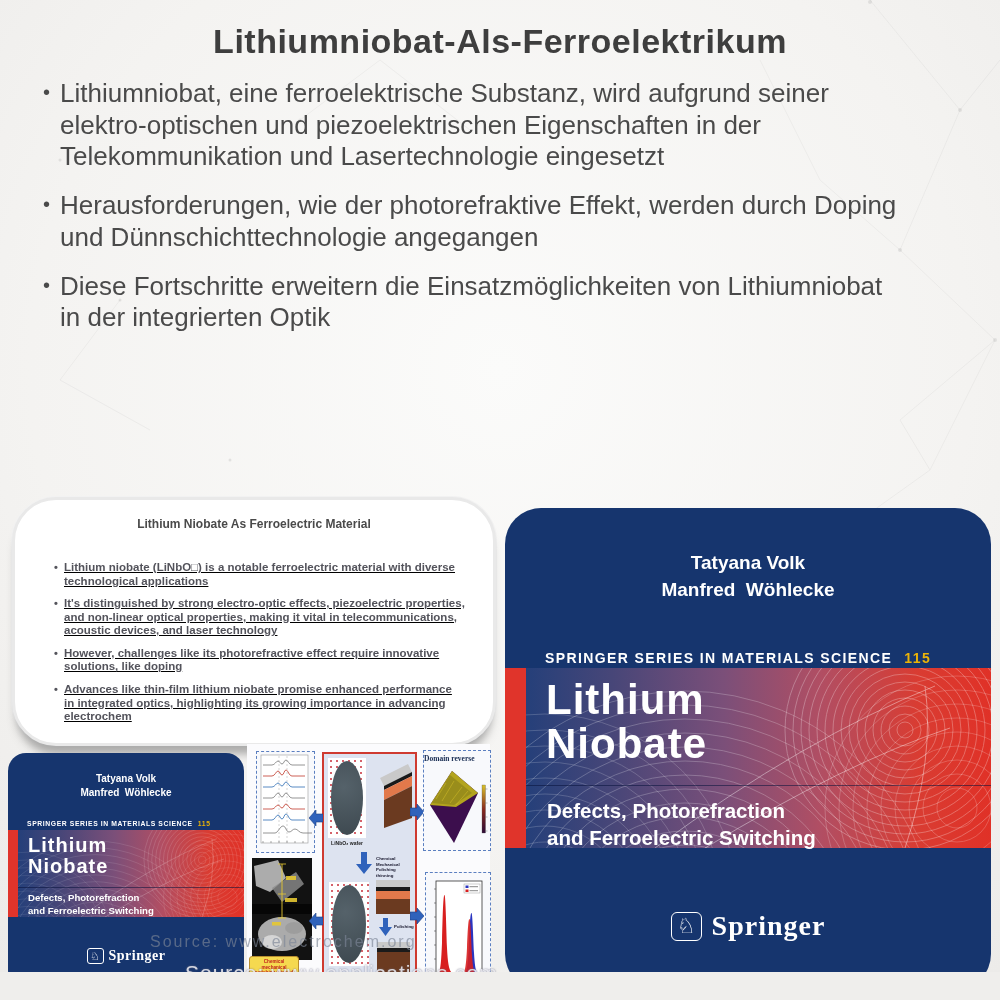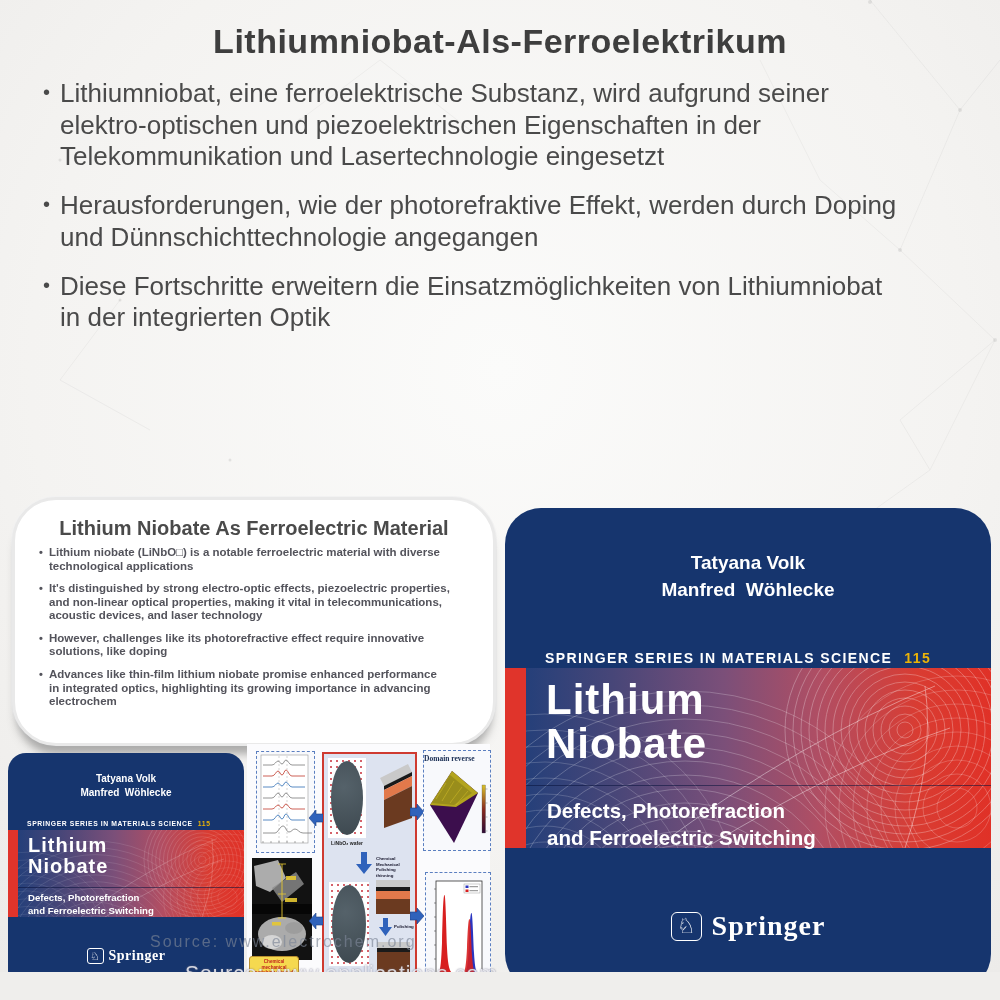--- a/index.html
+++ b/index.html
@@ -10,22 +10,22 @@
   
   .main-title{top:22px;left:0;width:100%;text-align:center;font-size:34px;font-weight:700;
     color:#3e3e3e;letter-spacing:.5px;}
   ul.main-bullets{top:78px;left:42px;width:950px;margin:0;padding:0 0 0 18px;list-style:none;}
   ul.main-bullets li{position:relative;font-size:26px;line-height:1.22;color:#4a4a4a;
     margin-bottom:17px;white-space:pre-line;}
   ul.main-bullets li::before{content:"•";position:absolute;left:-17px;top:2px;font-size:20px;color:#4a4a4a;}
   
   .card{left:12px;top:497px;width:478px;height:243px;background:#ffffff;border:3px solid #e9e9e9;
     border-radius:44px;box-shadow:0 12px 9px -4px rgba(100,100,100,.5), 0 0 0 1px #f2f2f2;}
-  .card-title{top:17px;left:0;width:100%;text-align:center;font-size:20px;font-weight:700;color:#4a4a4a;}
-  ul.card-bullets{position:absolute;top:46px;left:22px;width:445px;margin:0;padding:0 0 0 12px;list-style:none;}
+  .card-title{top:17px;left:0;width:100%;text-align:center;font-size:12px;font-weight:700;color:#4a4a4a;}
+  ul.card-bullets{position:absolute;top:46px;left:22px;width:445px;margin:15px;padding:0 0 0 12px;list-style:none;text-decoration:underline;}
   ul.card-bullets li{position:relative;font-size:11.5px;line-height:1.18;color:#53535b;font-weight:600;
     margin-bottom:9px;white-space:pre-line;}
   ul.card-bullets li::before{content:"•";position:absolute;left:-10px;top:0;font-size:11px;color:#53535b;}
   
   .cover{background:#16356e;overflow:hidden;}
   .cover-big{left:505px;top:508px;width:486px;height:482px;border-radius:36px;}
   .cover-small{left:8px;top:753px;width:236px;height:235px;border-radius:18px;}
   .authors{left:0;width:100%;text-align:center;color:#fff;font-weight:700;white-space:pre-wrap;}
   .cover-big .authors{top:42px;font-size:19px;line-height:1.4;}
   .cover-small .authors{top:19px;font-size:10px;line-height:1.4;}

